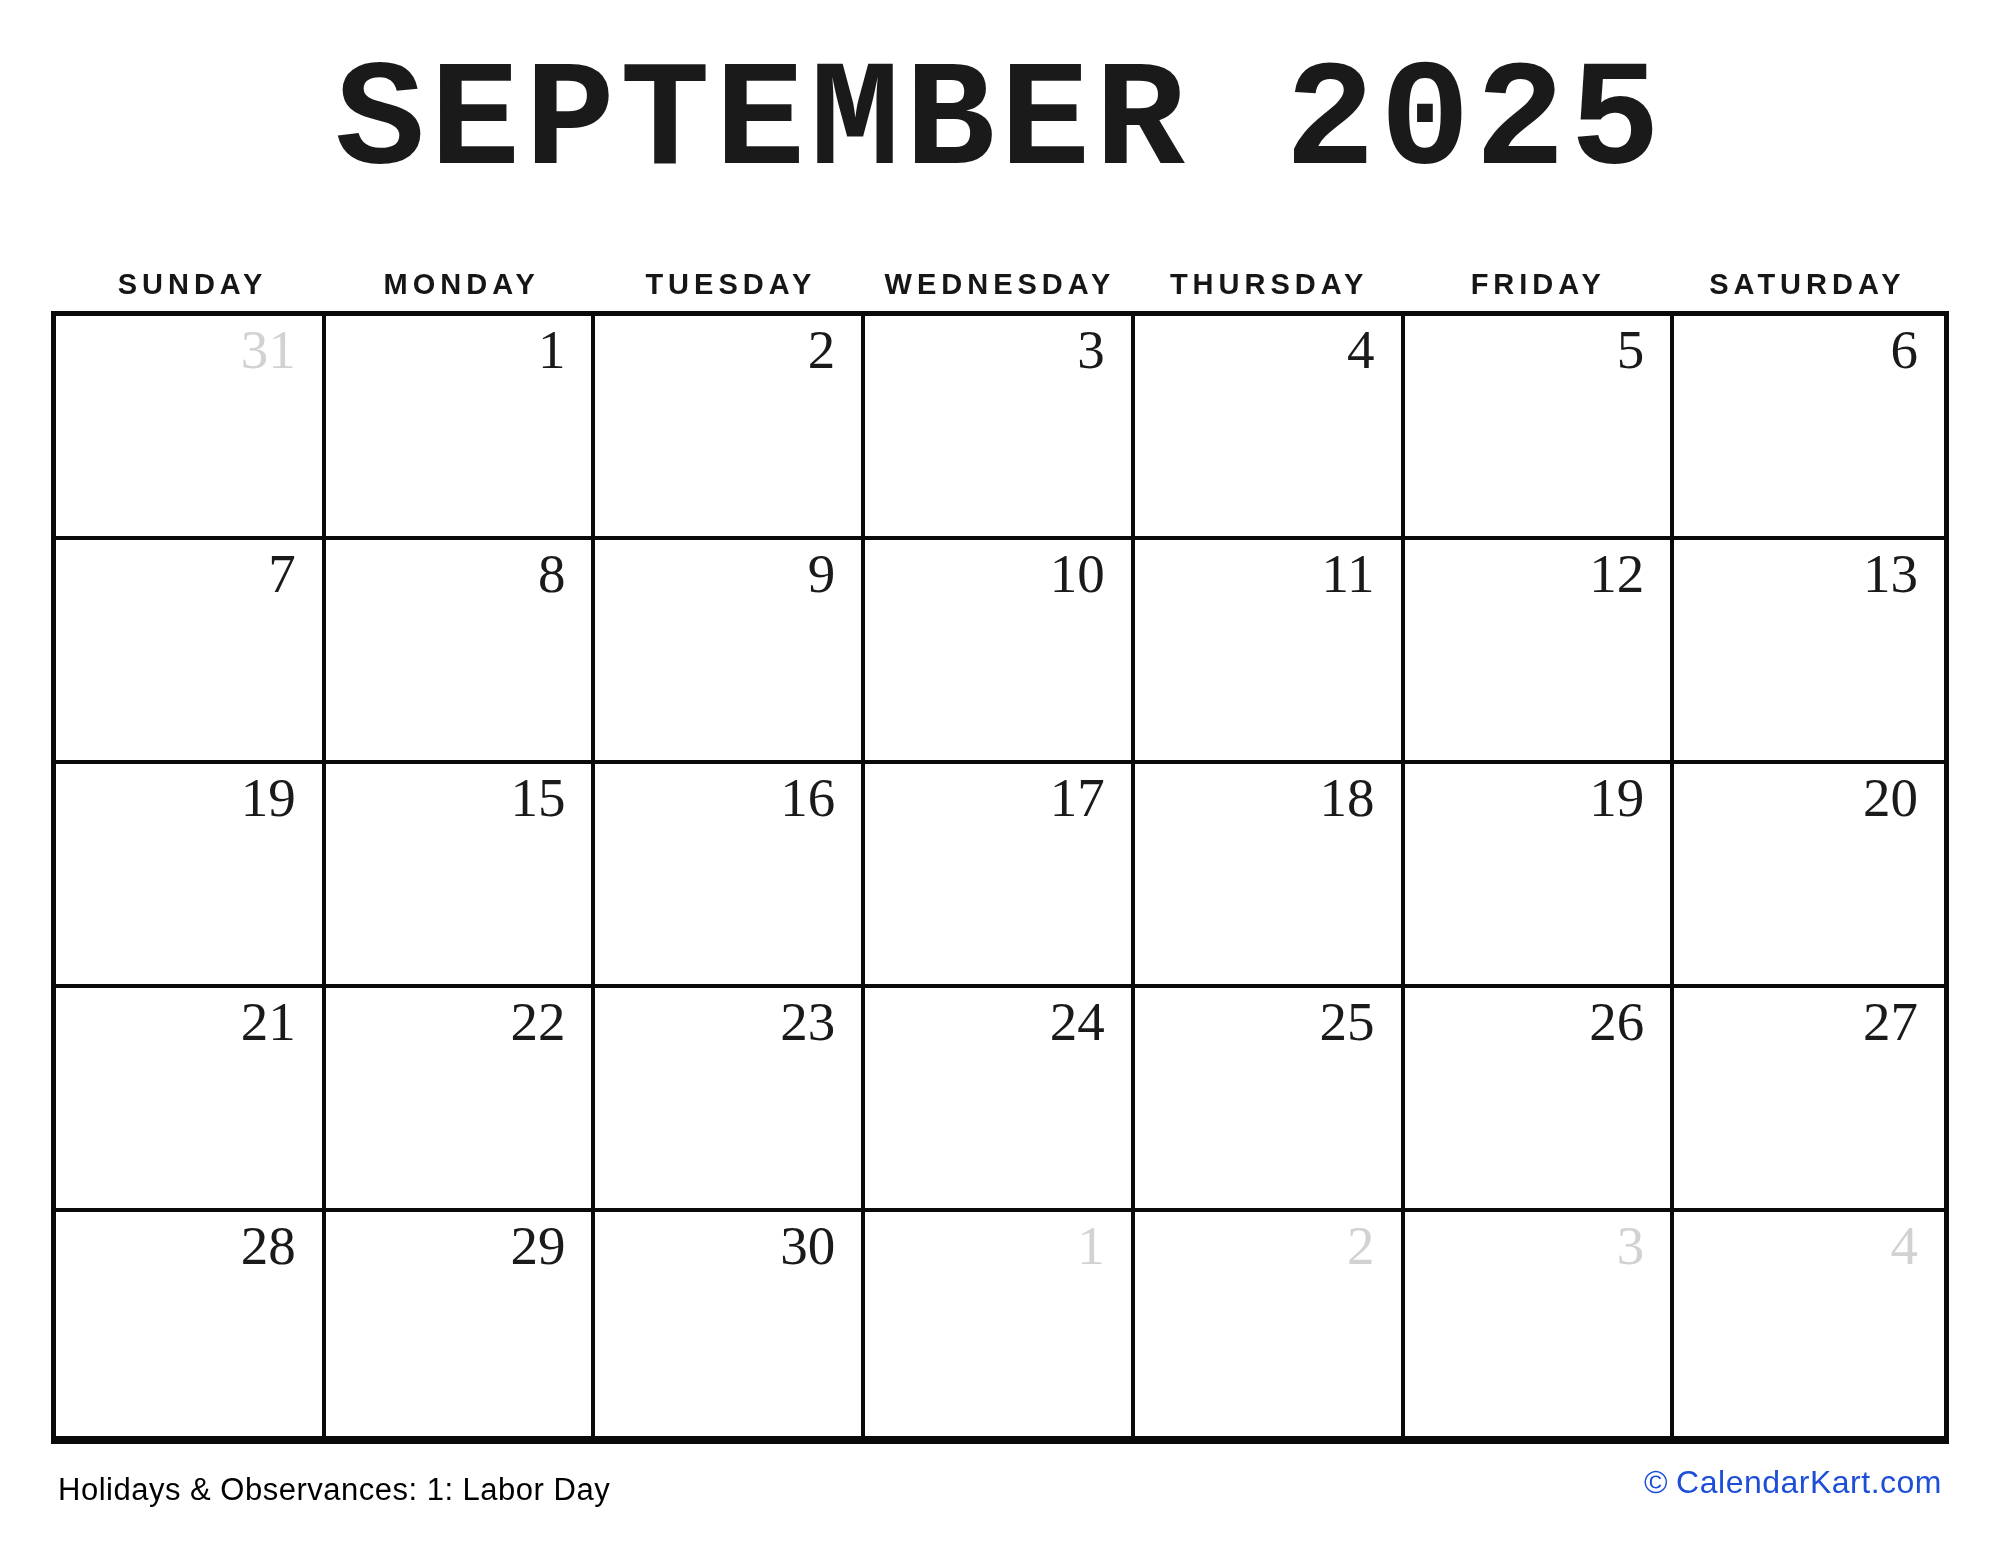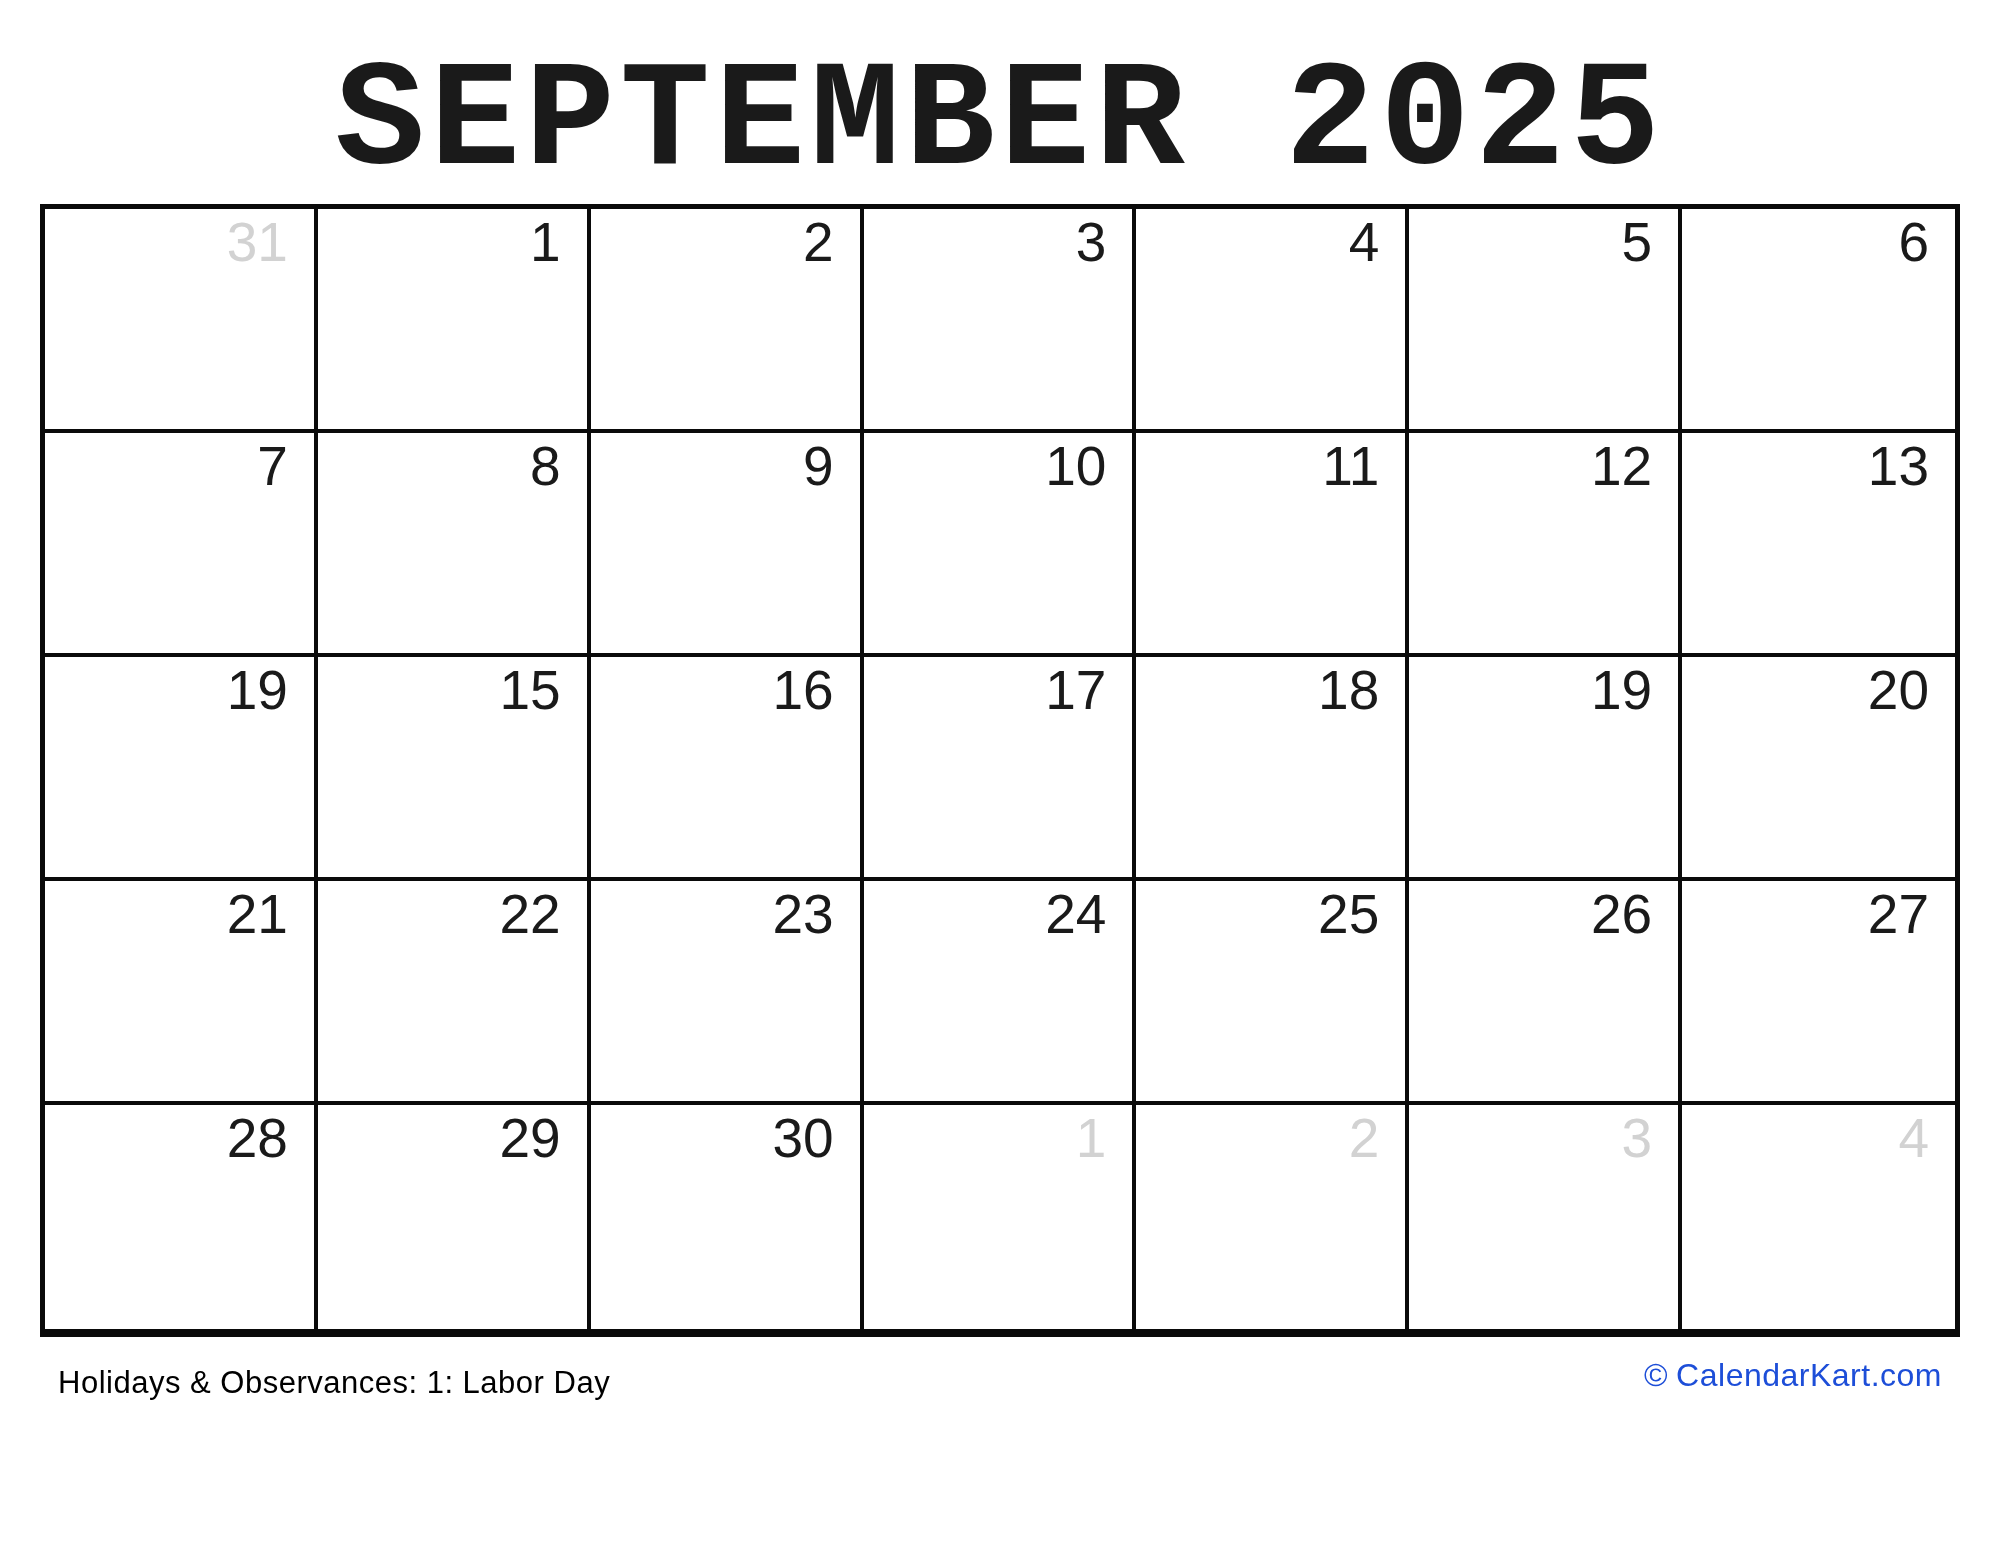--- a/index.html
+++ b/index.html
@@ -33,26 +33,27 @@
   .weekday{
     text-align:center;
     font-size:29px;
     font-weight:700;
     letter-spacing:5px;
     color:#161616;
     white-space:nowrap;
   }
 
   .grid{
-    margin:0 40px;
+    margin:0 51px;
     display:grid;
     grid-template-columns:repeat(7,1fr);
     border:5px solid var(--border);
     border-bottom-width:8px;
     background:#ffffff;
+    font-family:Liberation Serif, serif;
   }
   .day-cell{
     height:224px;
     border-right:4px solid var(--border);
     border-bottom:4px solid var(--border);
     display:flex;
     justify-content:flex-end;
     align-items:flex-start;
     padding:6px 26px 0 0;
     background:#ffffff;
@@ -90,20 +91,29 @@
   }
   .copyright .sym{margin-right:8px;}
 </style>
 </head>
 <body>
 
 <div class="page">
 
   <h1 class="title">SEPTEMBER 2025</h1>
 
+  <div class="weekdays">
+    <div class="weekday">SUNDAY</div>
+    <div class="weekday">MONDAY</div>
+    <div class="weekday">TUESDAY</div>
+    <div class="weekday">WEDNESDAY</div>
+    <div class="weekday">THURSDAY</div>
+    <div class="weekday">FRIDAY</div>
+    <div class="weekday">SATURDAY</div>
+  </div>
 
   <div class="grid">
       <div class="day-cell muted">
         <span class="day-num">31</span>
       </div>
       <div class="day-cell">
         <span class="day-num">1</span>
       </div>
       <div class="day-cell">
         <span class="day-num">2</span>

